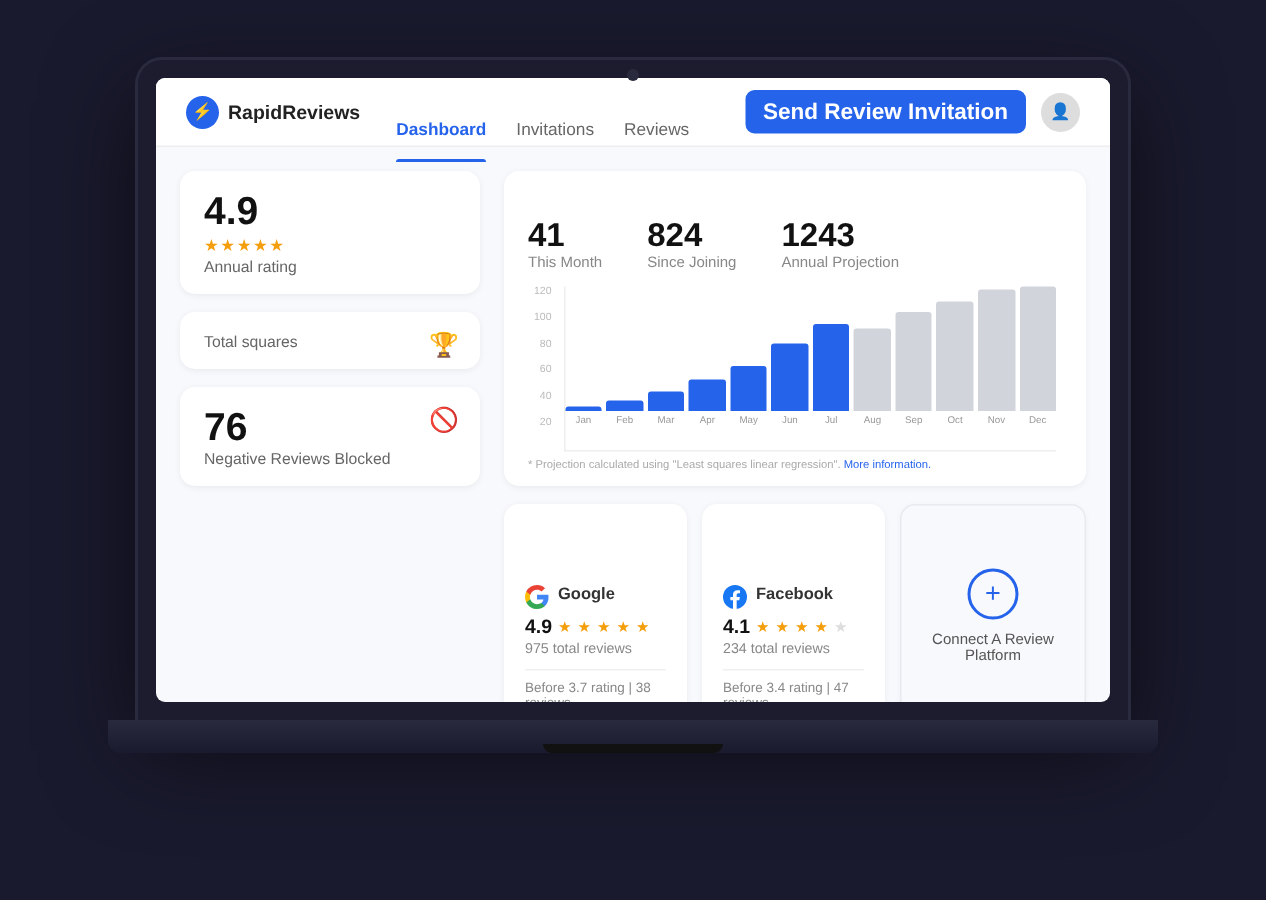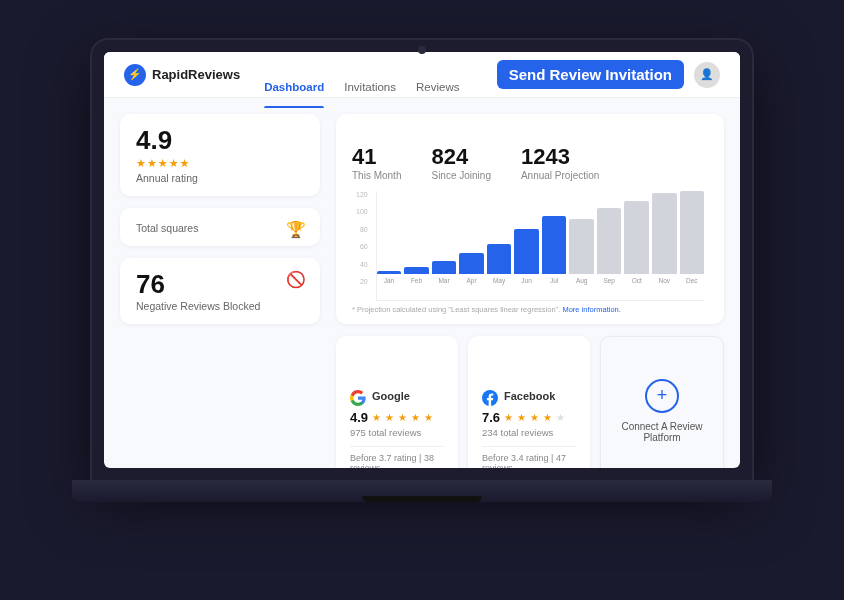--- a/index.html
+++ b/index.html
@@ -605,21 +605,21 @@
 
               <div class="platform-card">
                 <div class="platform-header">
                   <svg class="platform-logo" viewBox="0 0 18 18" xmlns="http://www.w3.org/2000/svg">
                     <circle cx="9" cy="9" r="9" fill="#1877F2"></circle>
                     <path d="M12.25 11.5l.375-2.5H10.25V7.5c0-.688.338-1.25 1.313-1.25H12.75V4s-.925-.125-1.813-.125c-2.2 0-3.437 1.325-3.437 3.25V9H5.5v2.5H7.5V18a8.875 8.875 0 0 0 2.75 0v-6.5h2z" fill="#fff"></path>
                   </svg>
                   <span class="platform-name">Facebook</span>
                 </div>
                 <div class="platform-rating-row">
-                  <span class="platform-rating">7.6</span>
+                  <span class="platform-rating">4.1</span>
                   <span class="star" style="font-size:10px;">★</span>
                   <span class="star" style="font-size:10px;">★</span>
                   <span class="star" style="font-size:10px;">★</span>
                   <span class="star" style="font-size:10px;">★</span>
                   <span class="star" style="font-size:10px;color:#ddd;">★</span>
                 </div>
                 <div class="platform-reviews">234 total reviews</div>
                 <div class="platform-before">Before 3.4 rating | 47 reviews</div>
               </div>
 

